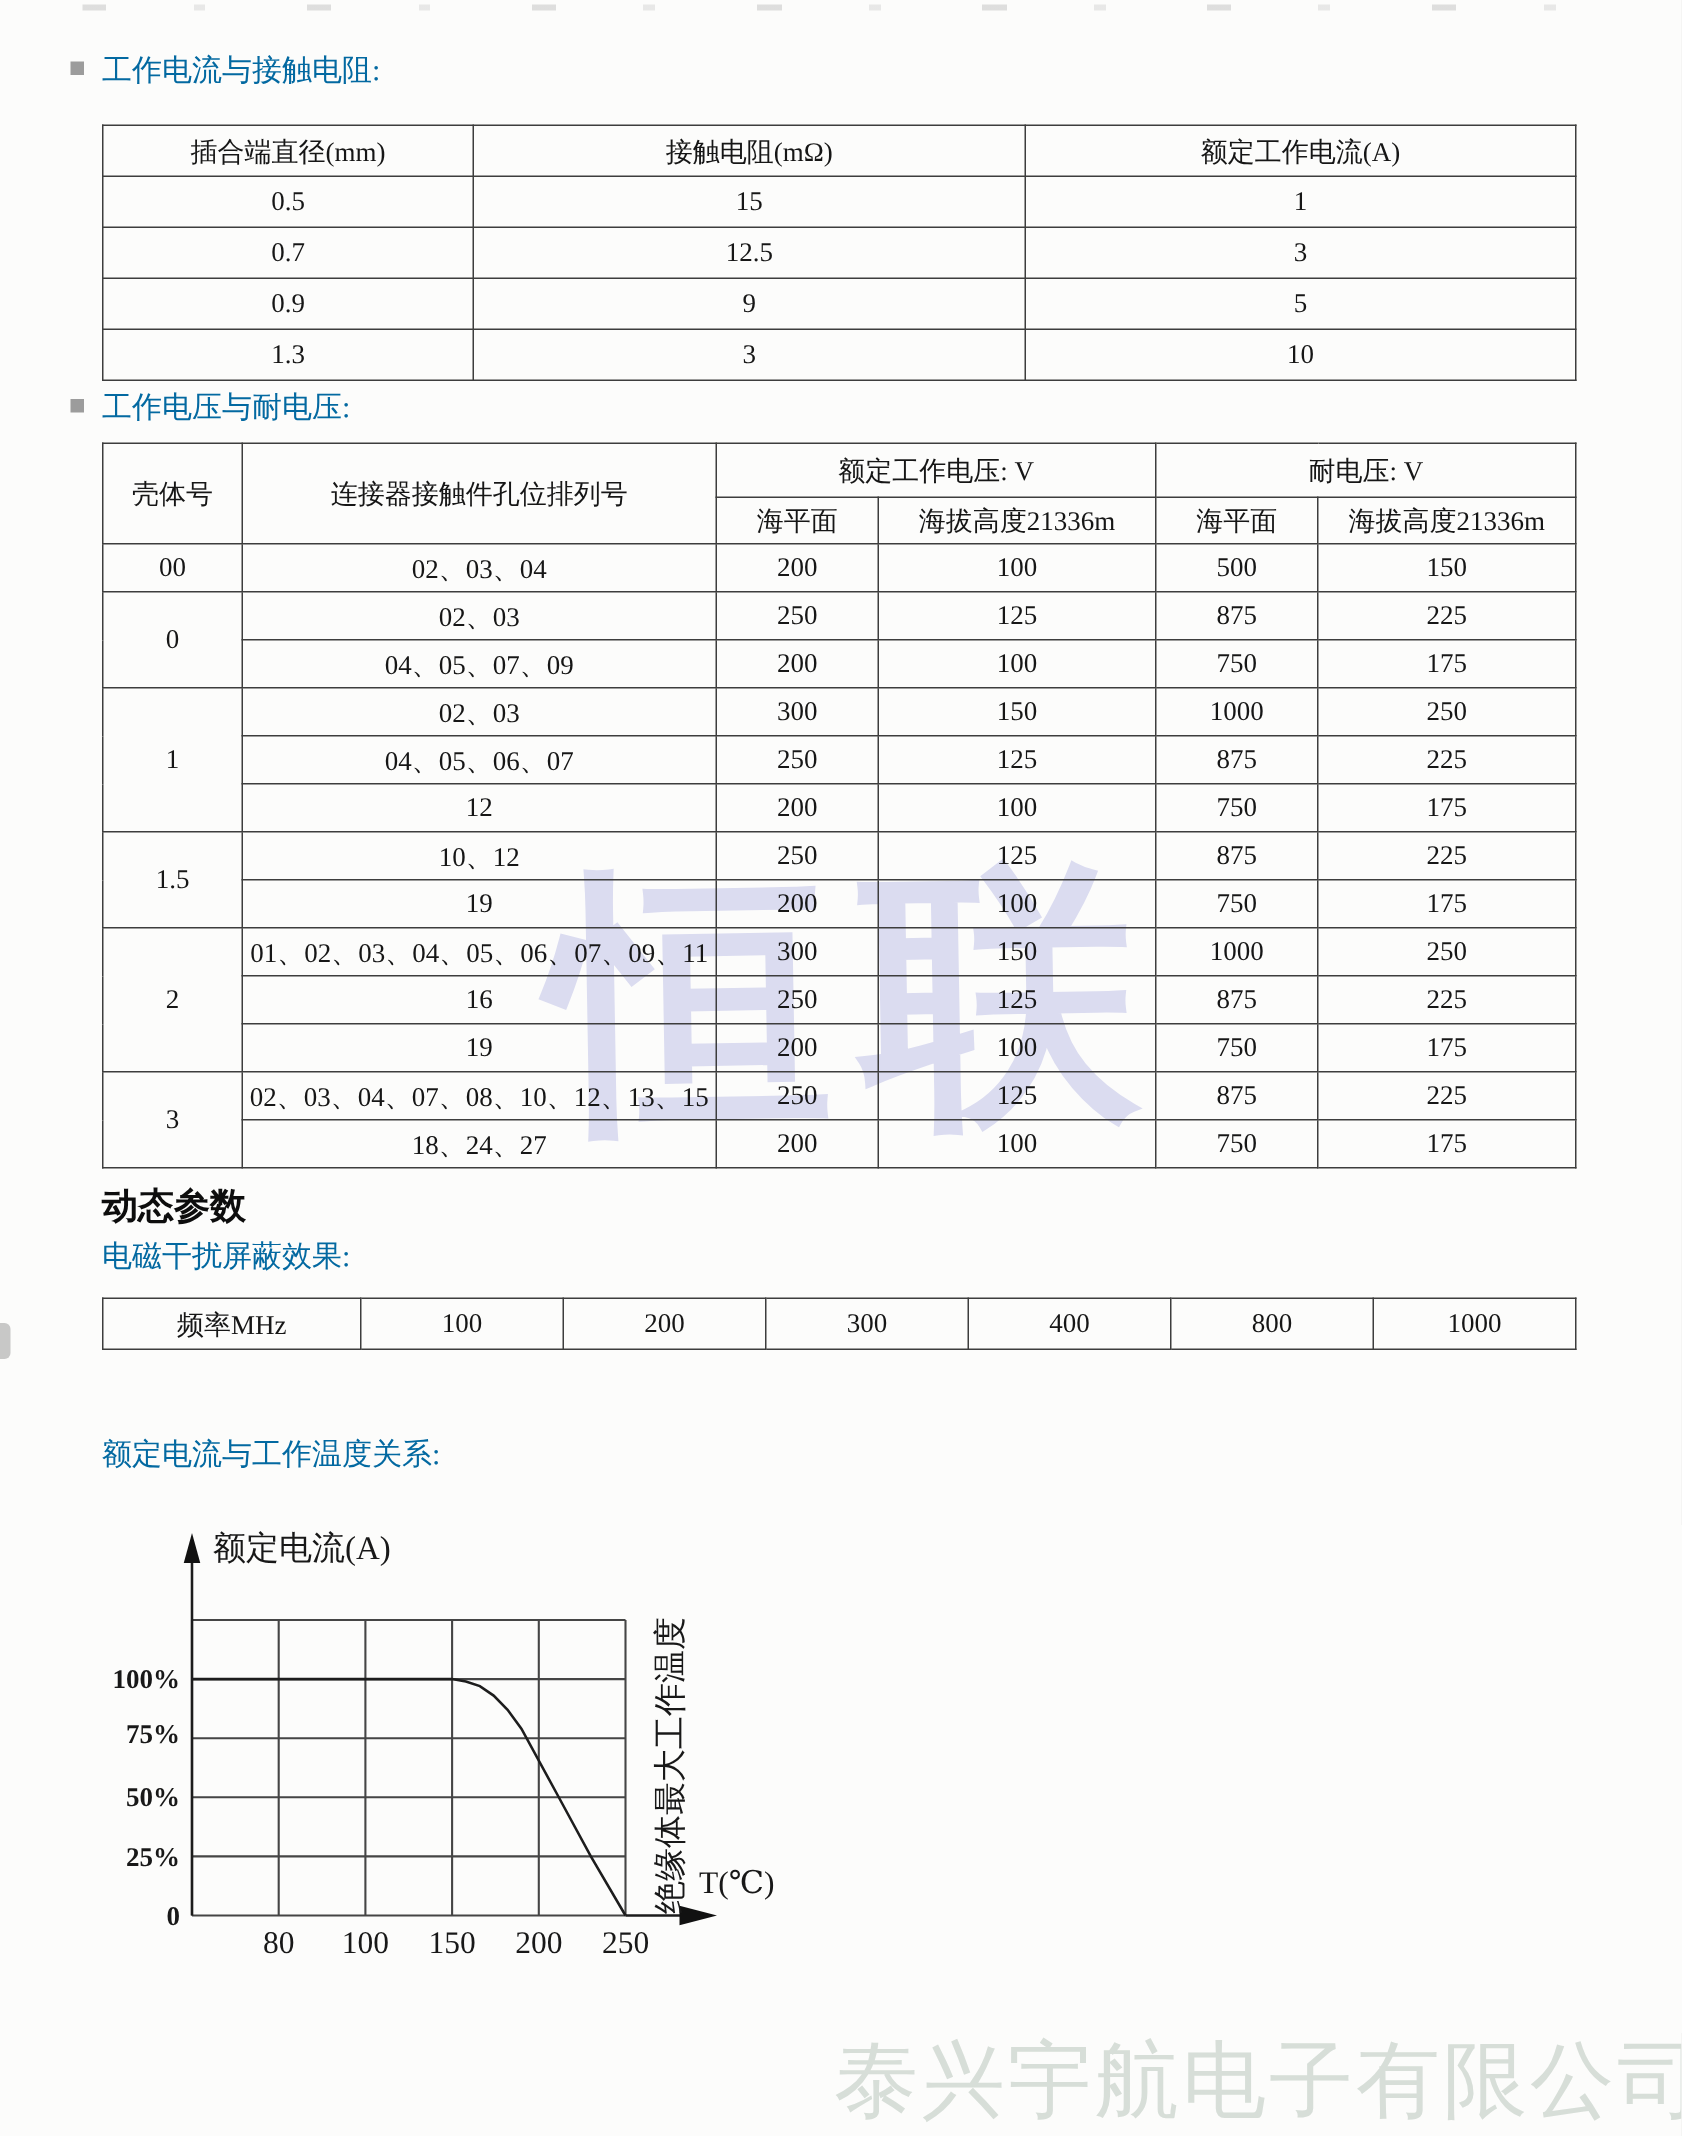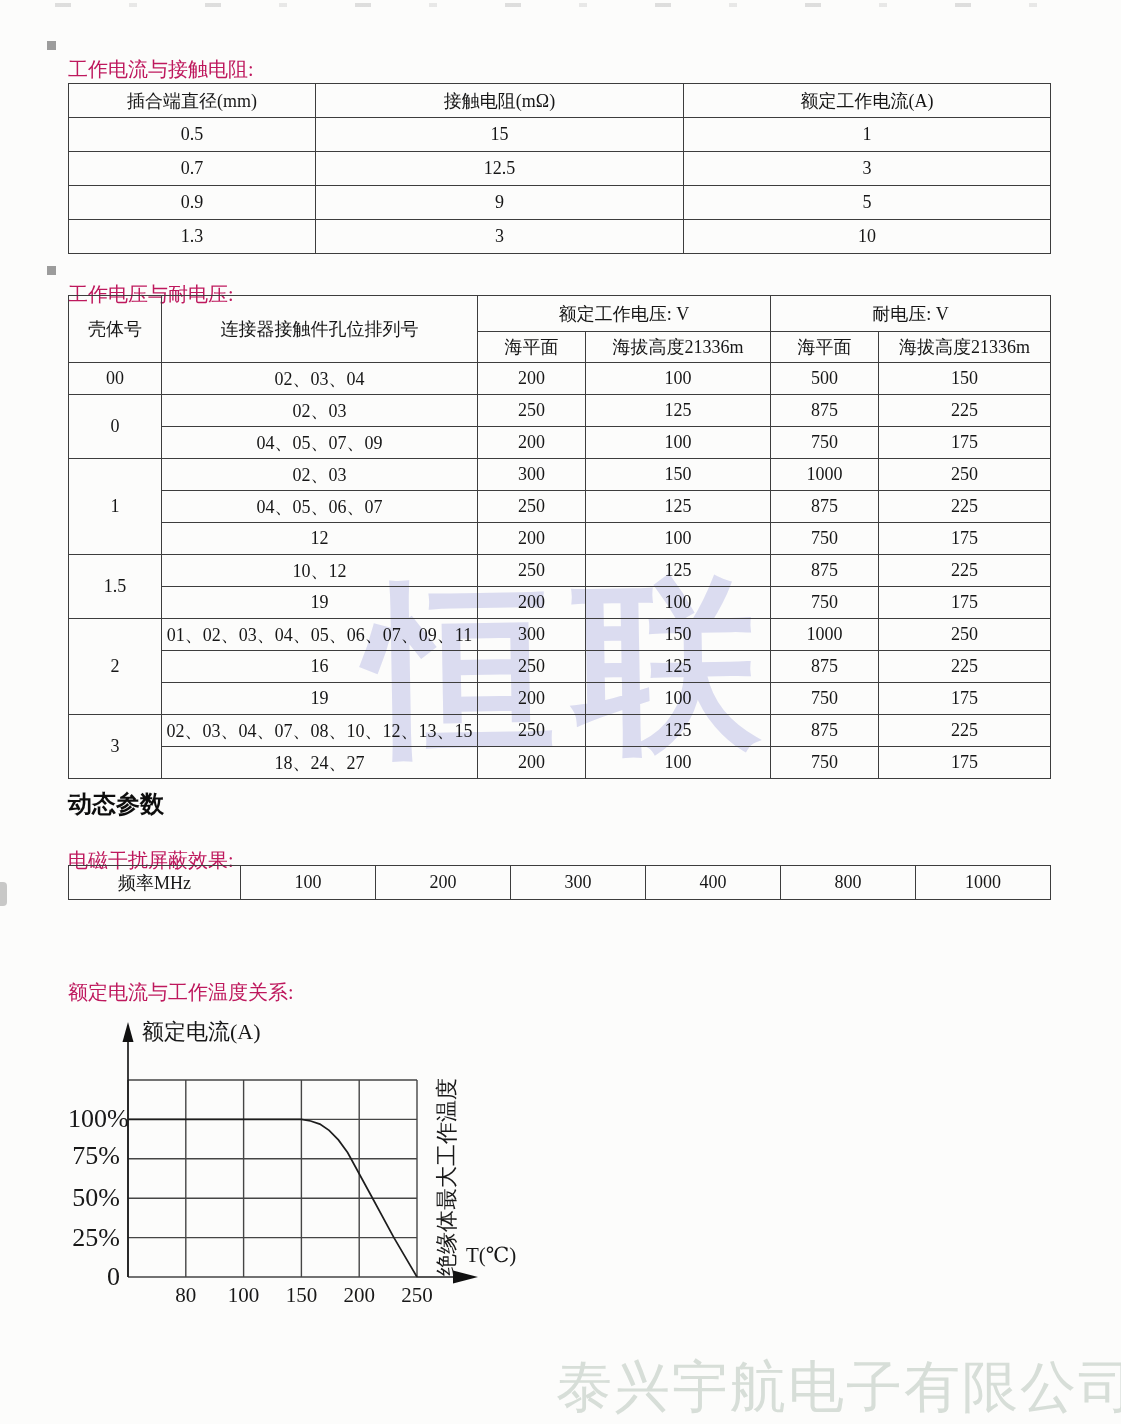--- a/index.html
+++ b/index.html
@@ -27,21 +27,21 @@
   }
   .wm-footer{
     position:absolute; left:556px; top:1350px; z-index:0;
     font-size:56px; letter-spacing:2px; color:#d7ded8; white-space:nowrap;
   }
   
   .bullet{
     position:absolute; width:9px; height:9px; background:#9c9c9c;
   }
   .sect-title{
-    position:absolute; font-size:20px; color:#be185d; z-index:1; white-space:nowrap;margin-top:23px;
+    position:absolute; font-size:20px; color:#0369a1; z-index:1; white-space:nowrap;
   }
   .big-title{
     position:absolute; left:68px; top:788px; z-index:1;
     font-family:"Liberation Sans","DejaVu Sans",sans-serif;
     font-size:24px; font-weight:bold; color:#0d0d0d; white-space:nowrap;
   }
   
   table{
     position:absolute; z-index:1; border-collapse:collapse; table-layout:fixed;
     background:transparent;
@@ -72,21 +72,21 @@
   .chart-rlabel{
     position:absolute; left:256px; top:150px; width:240px; height:24px;
     font-size:22px; text-align:center; white-space:nowrap;
     transform:rotate(-90deg); transform-origin:center;
   }
   .xtick{
     position:absolute; top:268px; width:60px; text-align:center; font-size:21px;
   }
   .ytick{
     position:absolute; left:0; width:52px; height:24px; line-height:24px;
-    text-align:right; font-size:26px;
+    text-align:right; font-size:18px;font-weight:bold;
   }
 </style>
 </head>
 <body>
 
 <div id="page">
 
   <div class="top-artifact"></div>
   <div class="edge-smudge"></div>
 

